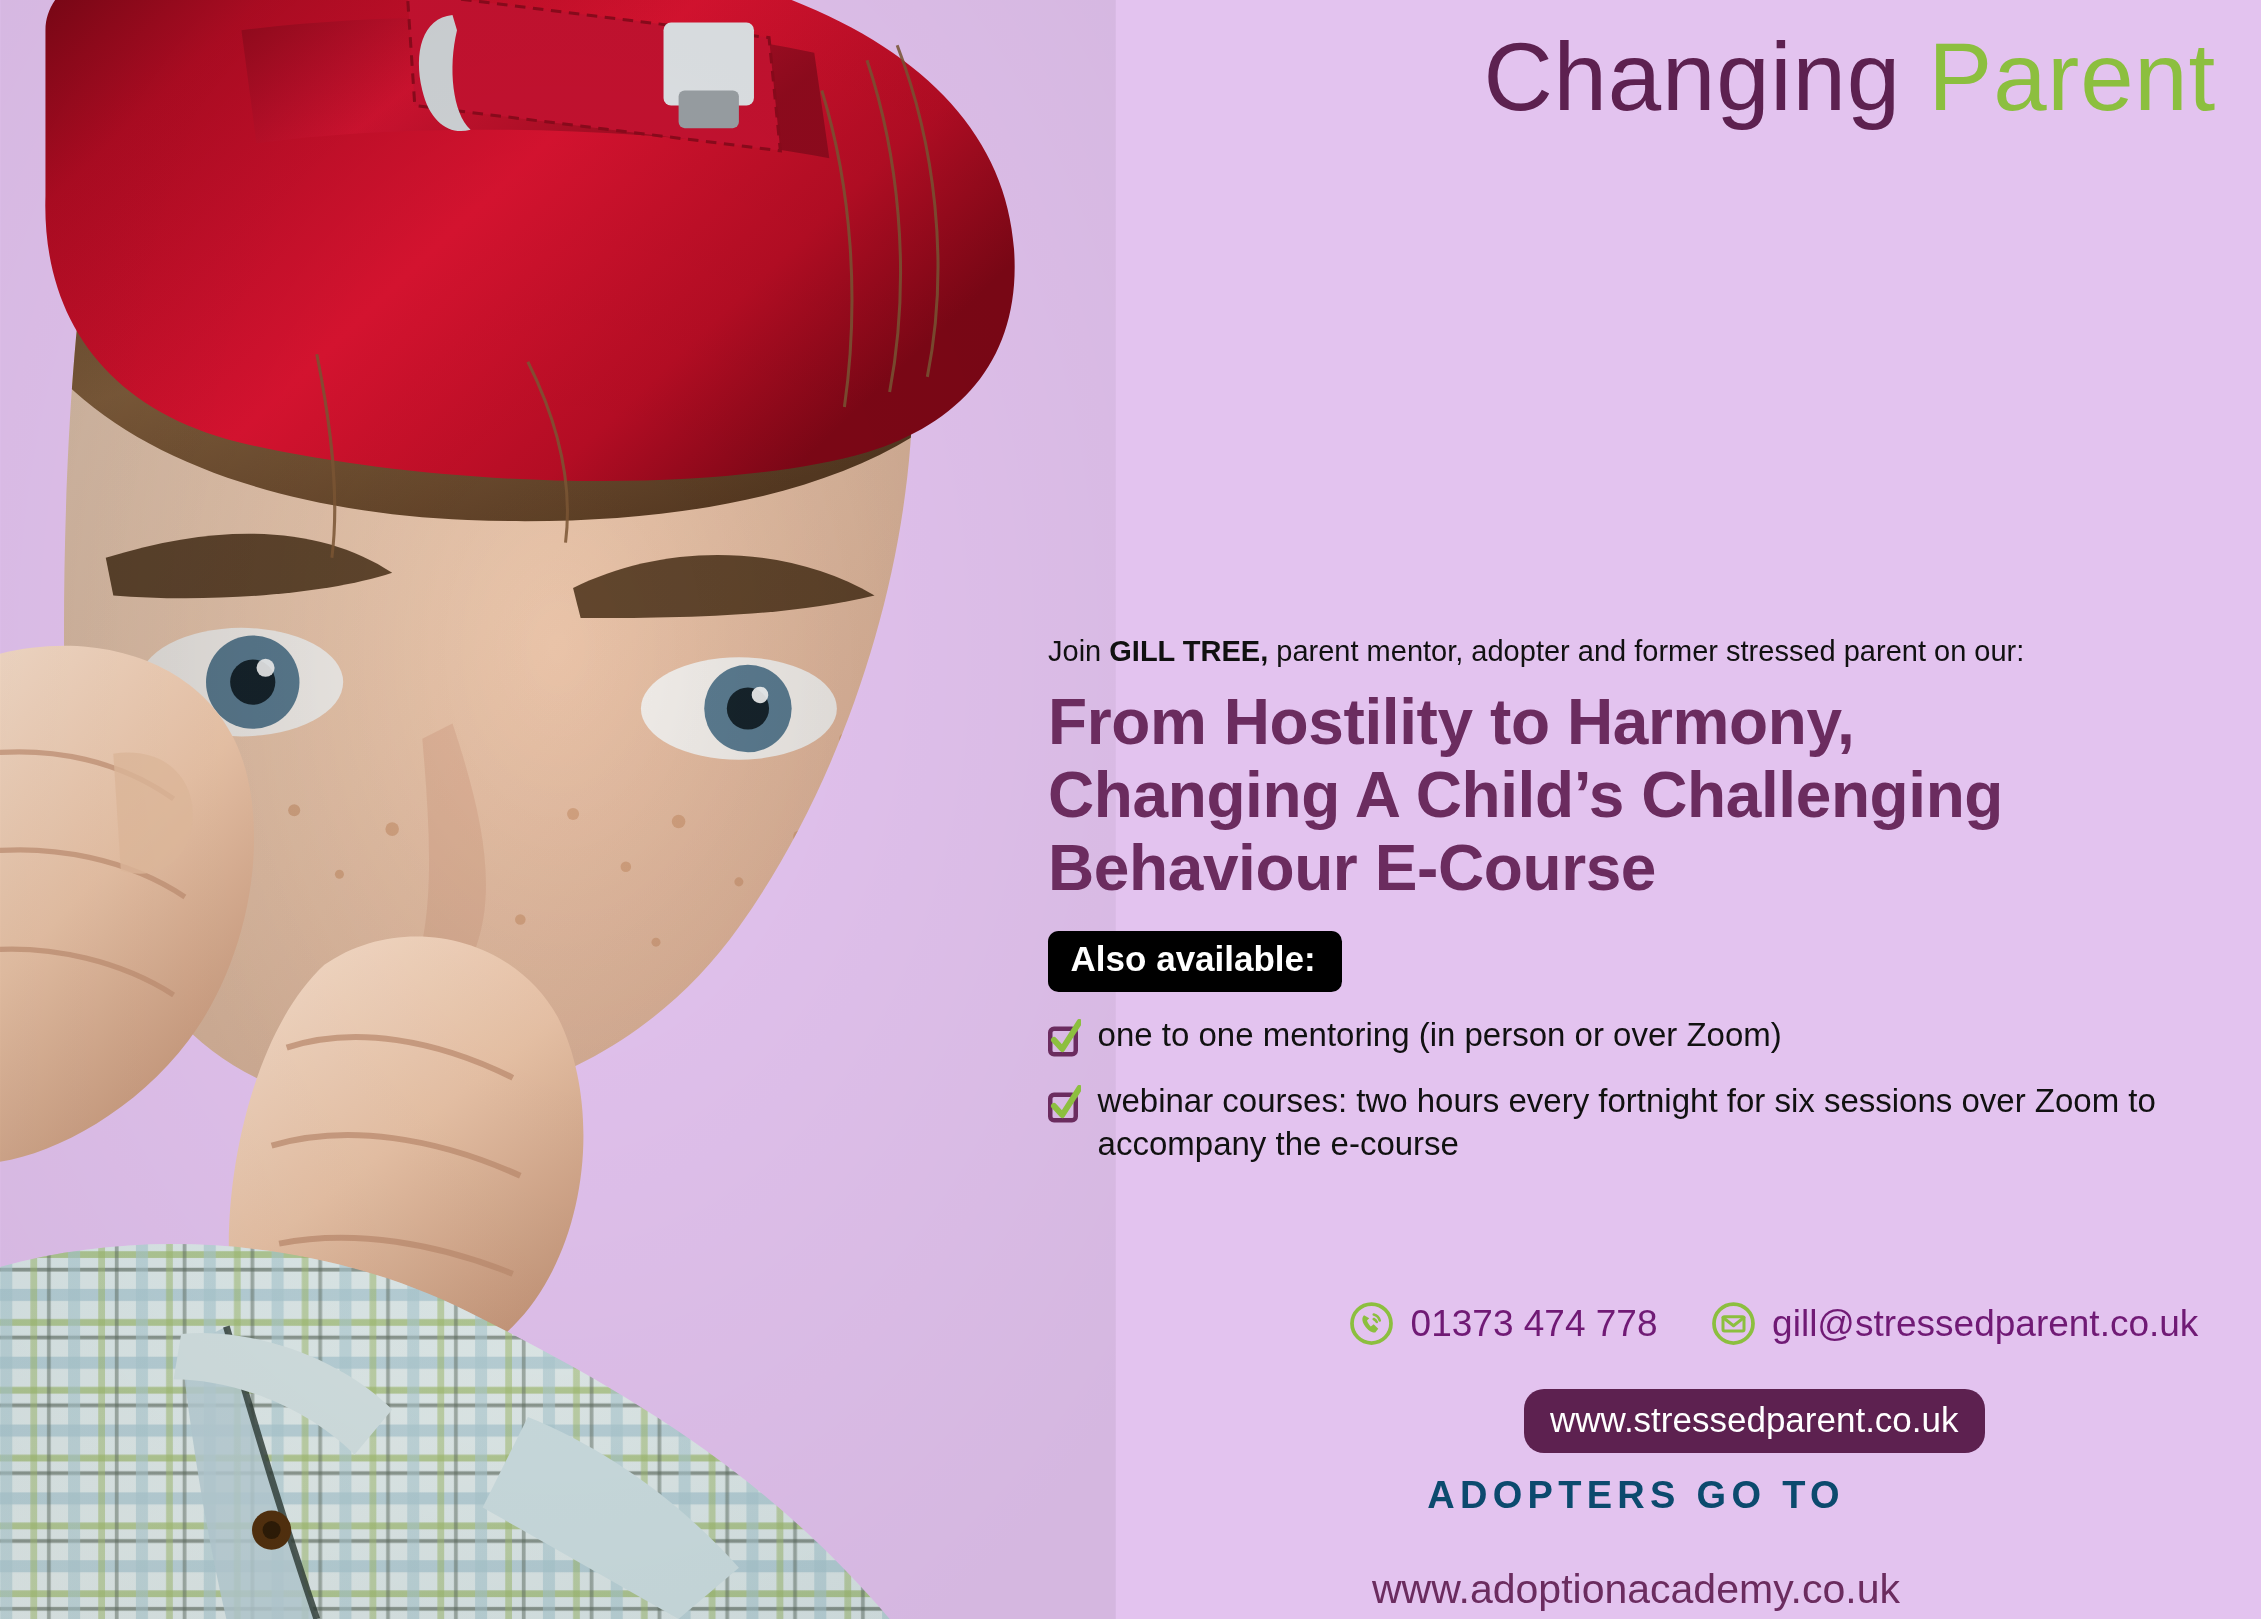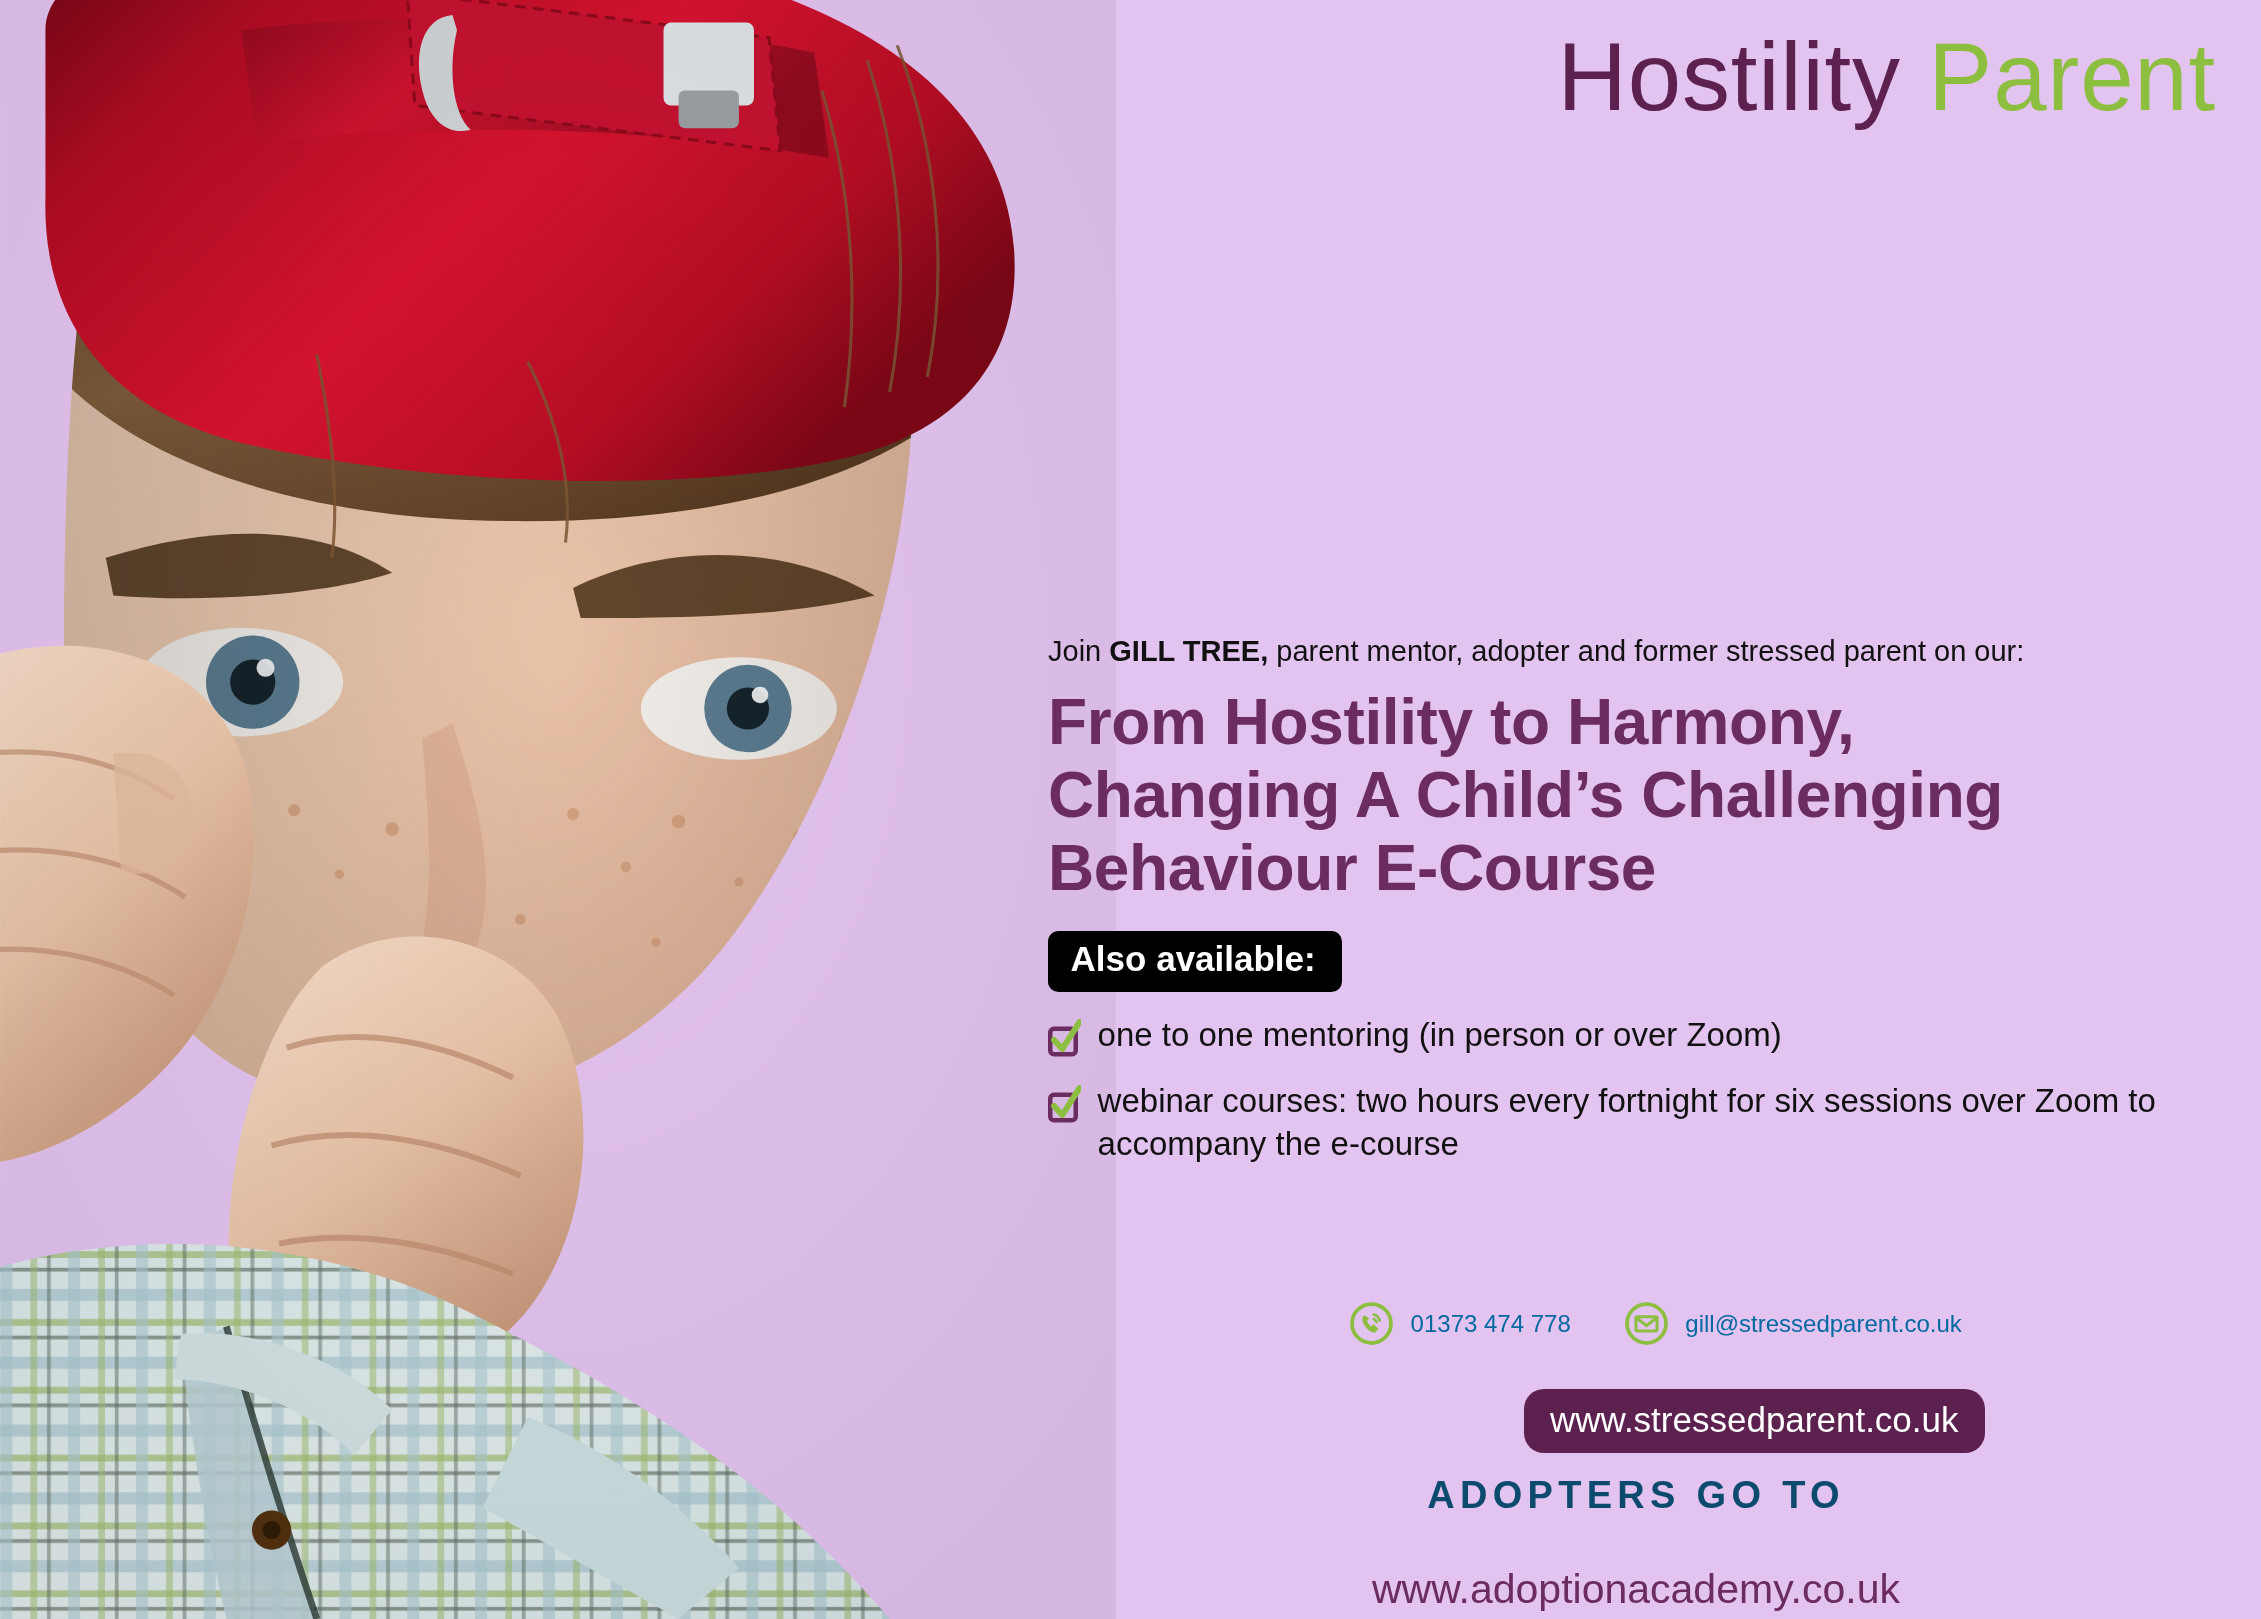--- a/index.html
+++ b/index.html
@@ -103,21 +103,21 @@
   .contact {
     position: absolute;
     left: 1349px;
     top: 1301px;
     display: flex;
     align-items: center;
   }
   .contact .item { display: flex; align-items: center; }
   .contact .item + .item { margin-left: 53px; }
   .contact .cicon { width: 45px; height: 45px; margin-right: 16.6px; flex: 0 0 auto; }
-  .contact .ctext { font-size: 24px; color: #0369a1; white-space: nowrap; }
+  .contact .ctext { font-size: 37px; color: #701a75; white-space: nowrap; }
 
   
   .webbar {
     position: absolute;
     left: 1524px;
     top: 1389px;
     background: #5d2150;
     color: #ffffff;
     font-size: 35px;
     padding: 10.6px 26px 13.6px 26px;
@@ -304,21 +304,21 @@
         <circle cx="360" cy="2030" r="12" fill="#2e1c07"></circle>
 
         <path d="M240,1770 C330,1760 450,1800 520,1870 L470,1930 C400,1860 300,1830 230,1830 Z" fill="#d4e2e3"></path>
         <path d="M700,1880 C800,1920 900,1990 980,2080 L900,2148 L640,2000 Z" fill="#cddfe2"></path>
       </g>
       <rect x="0" y="0" width="1480" height="2148" fill="url(#shadeG)" opacity="0.18"></rect>
     </svg>
   </div>
 
   <div class="logo">
-    <span class="w1">Hostility</span>
+    <span class="w1">Changing</span>
     <span class="w2">Parent</span>
   </div>
 
   <div class="col">
 
     <p class="intro"><span>Join </span><b>GILL TREE,</b><span> parent mentor, adopter and former stressed parent on our:</span></p>
 
     <h1 class="headline">
       <span>From Hostility to Harmony,</span>
       <span>Changing A Child’s Challenging</span>

